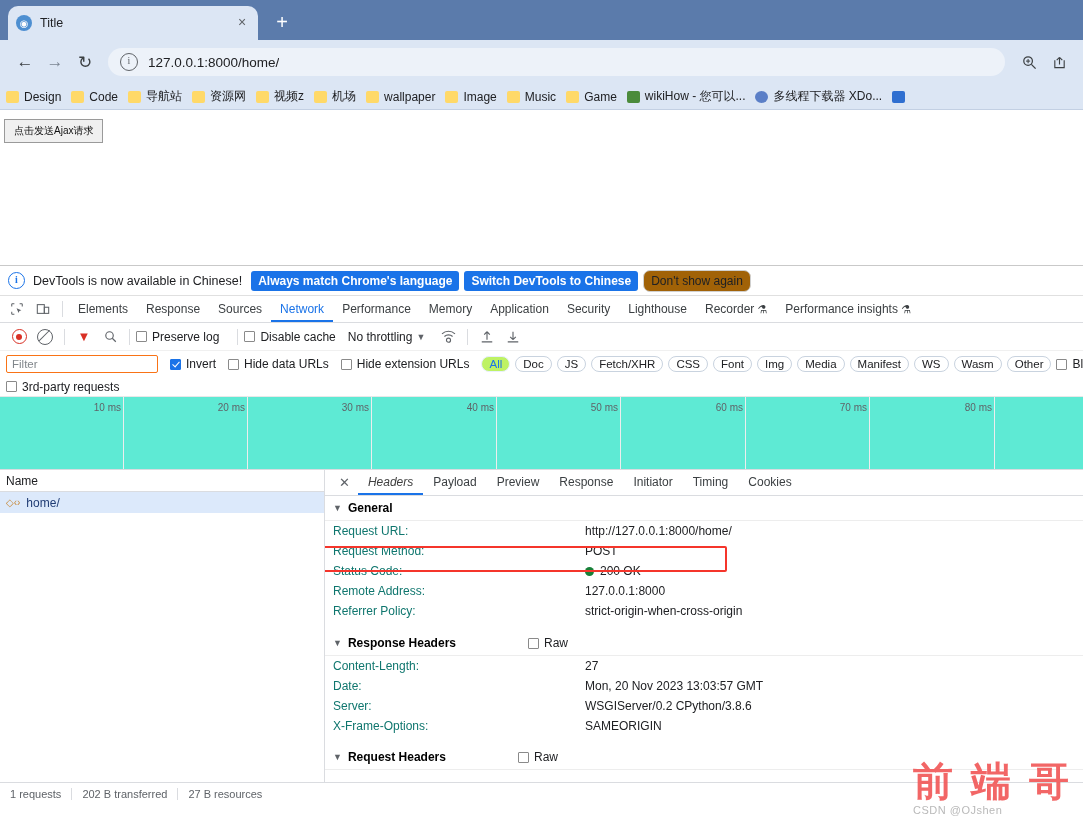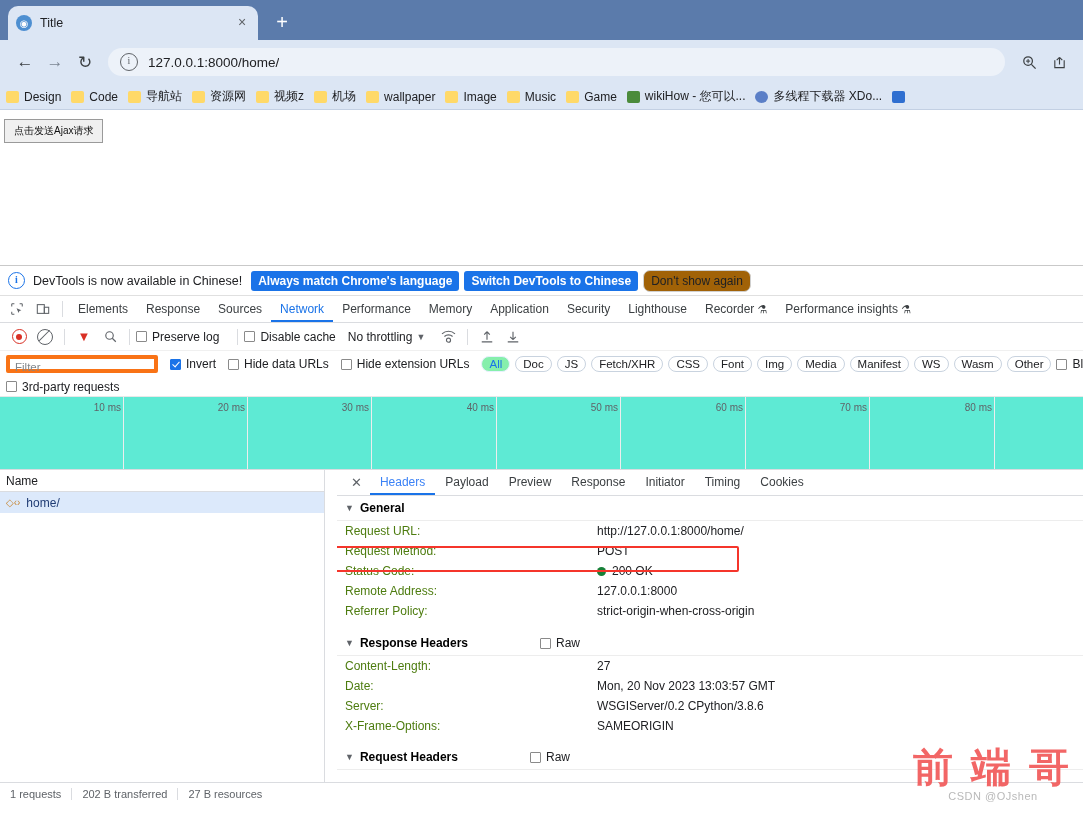--- a/index.html
+++ b/index.html
@@ -76,62 +76,62 @@
   .clear-ico:after{content:"";position:absolute;left:-1px;top:5px;width:15px;height:1.4px;background:#5f6368;transform:rotate(-45deg);}
   .filter-funnel{color:#d93025;font-size:13px;flex:none;}
   .cb{width:11px;height:11px;border:1px solid #8a8a8a;background:#fff;border-radius:1px;display:inline-block;vertical-align:-1px;margin-right:5px;flex:none;box-sizing:border-box;}
   .cb.checked{background:#1a73e8;border-color:#1a73e8;position:relative;}
   .cb.checked:after{content:"";position:absolute;left:3px;top:0.5px;width:3px;height:6px;border:solid #fff;border-width:0 1.6px 1.6px 0;transform:rotate(42deg);}
   .lbl{font-size:12px;color:#202124;margin-right:12px;white-space:nowrap;display:flex;align-items:center;}
   .throttle{font-size:12px;color:#202124;margin-right:4px;white-space:nowrap;}
   .caret{font-size:9px;color:#5f6368;margin-right:10px;}
 
   .dt-filterbar{height:26px;display:flex;align-items:center;padding:0 6px;box-sizing:border-box;}
-  .filter-input{width:152px;height:18px;border:4px solid #f97316;border-radius:2px;font-size:11.5px;color:#80868b;
+  .filter-input{width:152px;height:18px;border:1px solid #f97316;border-radius:2px;font-size:11.5px;color:#80868b;
     padding:0 5px;box-sizing:border-box;line-height:17px;background:#fff;flex:none;margin-right:12px;}
   .chip{border:1px solid #c9d3df;border-radius:9px;font-size:11.5px;color:#202124;padding:1px 7px;margin-right:5px;white-space:nowrap;flex:none;}
-  .chip.sel{background:#86efac;border-color:#e8f0fe;color:#1a73e8;}
+  .chip.sel{background:#bef264;border-color:#e8f0fe;color:#1a73e8;}
   .dt-thirdparty{height:20px;display:flex;align-items:center;padding:0 6px;box-sizing:border-box;border-bottom:1px solid #e8e8e8;}
 
   
   .overview{height:72px;position:relative;border-bottom:1px solid #dadce0;background:#5eead4;overflow:hidden;}
   .tickcol{position:absolute;top:0;bottom:0;border-left:1px solid #ededed;}
   .tick-label{position:absolute;top:5px;font-size:10px;color:#5f6368;transform:translateX(-100%);padding-right:3px;white-space:nowrap;}
 
   
-  .panes{display:flex;height:312px;gap:12px;}
+  .panes{display:flex;height:312px;}
   .leftpane{width:325px;border-right:1px solid #dadce0;box-sizing:border-box;}
   .lp-head{height:22px;border-bottom:1px solid #dadce0;display:flex;align-items:center;padding-left:6px;box-sizing:border-box;font-size:12px;color:#202124;}
   .req-row{height:21px;background:#dce9fb;display:flex;align-items:center;padding-left:6px;box-sizing:border-box;}
   .req-ico{font-size:10px;color:#c78a3b;margin-right:6px;flex:none;}
   .req-name{font-size:12px;color:#1f3b73;}
 
   .rightpane{flex:1;display:flex;flex-direction:column;min-width:0;}
   .rp-tabs{height:26px;display:flex;align-items:center;border-bottom:1px solid #dadce0;padding-left:6px;box-sizing:border-box;}
   .rp-close{font-size:13px;color:#5f6368;padding:0 8px;flex:none;}
   .rp-tab{font-size:12px;color:#3c4043;padding:0 10px;height:25px;line-height:25px;white-space:nowrap;flex:none;}
-  .rp-tab.active{color:#3b82f6;box-shadow:inset 0 -2px 0 #1a73e8;}
+  .rp-tab.active{color:#404040;box-shadow:inset 0 -2px 0 #1a73e8;font-style:italic;}
   .rp-body{flex:1;overflow:hidden;position:relative;}
   .section-head{height:25px;display:flex;align-items:center;padding-left:8px;box-sizing:border-box;border-bottom:1px solid #ededed;}
   .tri{font-size:9px;color:#5f6368;margin-right:6px;}
   .section-title{font-size:12px;color:#000000;font-weight:bold;}
   .raw-box{display:flex;align-items:center;margin-left:72px;font-size:12px;color:#202124;text-align:center;}
   .hdr-row{height:20px;display:flex;align-items:center;padding-left:8px;box-sizing:border-box;font-size:12px;}
-  .hdr-key{width:252px;color:#4d7c0f;flex:none;}
+  .hdr-key{width:252px;color:#0f766e;flex:none;}
   .hdr-val{color:#202124;display:flex;align-items:center;}
   .status-dot{width:9px;height:9px;border-radius:50%;background:#178038;margin-right:6px;display:inline-block;flex:none;}
   .highlight-box{position:absolute;border:2.5px solid #f5352b;border-radius:2px;pointer-events:none;}
 
   
   .statusbar{height:22px;border-top:1px solid #dadce0;display:flex;align-items:center;font-size:11px;color:#5f6368;}
   .sb-item{padding:0 10px;white-space:nowrap;}
   .sb-sep{width:1px;height:12px;background:#dadce0;}
 
   
-  .watermark{position:absolute;right:10px;bottom:32px;text-align:center;pointer-events:none;}
+  .watermark{position:absolute;right:10px;bottom:18px;pointer-events:none;}
   .wm-cn{font-family:"Liberation Serif","DejaVu Serif",serif;font-size:40px;color:#f15a5a;font-weight:bold;
     letter-spacing:4px;line-height:1;opacity:.92;}
   .wm-sub{font-size:11px;color:#b9b9b9;margin-top:2px;letter-spacing:.5px;}
 </style>
 </head>
 <body>
 
 <div class="browser">
 
   <div class="tabstrip">

